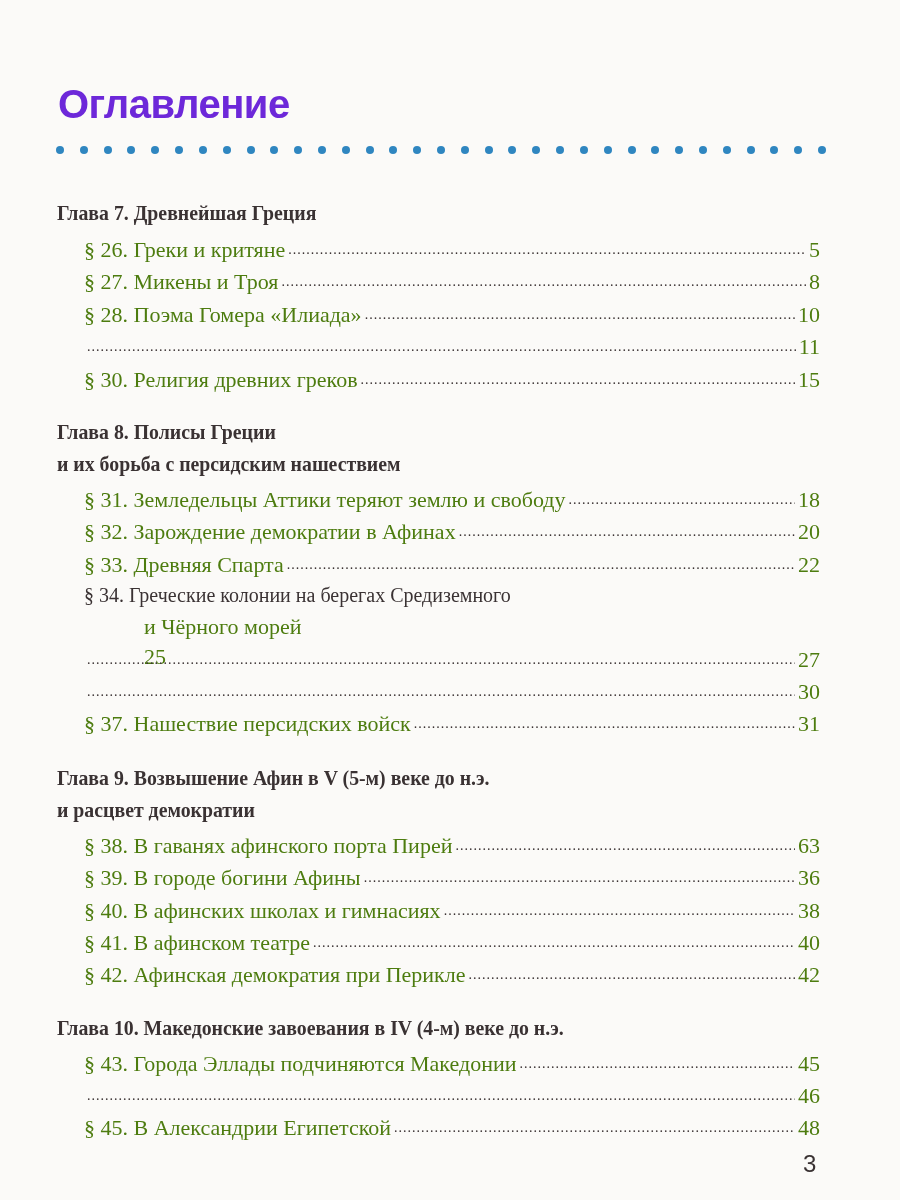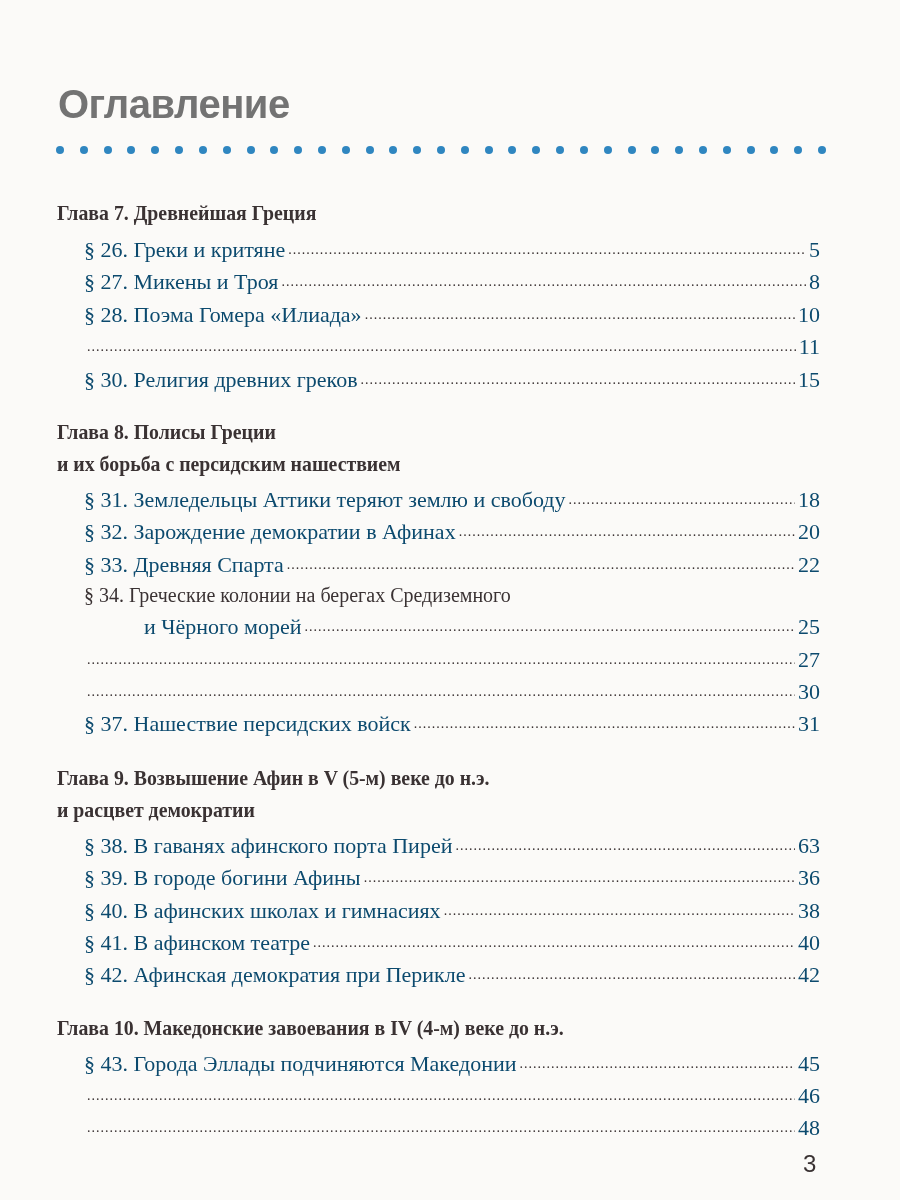--- a/index.html
+++ b/index.html
@@ -6,45 +6,45 @@
   body {
     width: 900px; height: 1200px; overflow: hidden;
     background: #fbfaf8;
     position: relative;
     font-family: "Liberation Serif", serif;
     color: #3a3233;
   }
   .title {
     position: absolute; left: 58px; top: 82px;
     font-family: "Liberation Sans", sans-serif; font-weight: bold;
-    font-size: 40px; color: #737373; letter-spacing: -0.5px;
+    font-size: 40px; color: #6d28d9; letter-spacing: -0.5px;
   }
   .dots {
     position: absolute; left: 56px; top: 143px; width: 770px; height: 14px;
     display: flex; justify-content: space-between; align-items: center;
   }
   .dots span { width: 8px; height: 8px; border-radius: 50%; background: #2f86c0; display: block; }
   .chapter {
     position: absolute; left: 57px; width: 770px;
     font-weight: bold; font-size: 22px; line-height: 30px; color: #3a3233;
     transform: scaleX(0.9); transform-origin: left;
   }
   .entry {
     position: absolute; left: 84px; width: 736px; height: 30px;
     display: flex; align-items: flex-start;
-    font-size: 22px; line-height: 30px; color: #0c4a6e;
+    font-size: 22px; line-height: 30px; color: #4d7c0f;
   }
   .entry .txt { white-space: nowrap; }
   .entry .lead {
     flex: 1; overflow: hidden; white-space: nowrap; margin: 0 3px;
     font-size: 14px; letter-spacing: 1px; color: #3a3233;
   }
   .entry .lead::before { content: "........................................................................................................................................................................................................................................"; }
   .entry .pg { white-space: nowrap; }
-  .entry.cont { left: 144px; width: 676px; }
+  .entry.cont { left: 144px; width: 676px; flex-direction: column; }
   .line1 {
     position: absolute; left: 84px; font-size: 20px; line-height: 30px; white-space: nowrap;
   }
   .pagenum {
     position: absolute; left: 803px; top: 1150px;
     font-family: "Liberation Sans", sans-serif; font-size: 24px; color: #3a3233;
   }
 </style>
 </head>
 <body>
@@ -181,17 +181,18 @@
 <div class="entry" style="top:1049px">
     <span class="txt">§ 43. Города Эллады подчиняются Македонии</span>
     <span class="lead"></span>
     <span class="pg">45</span>
   </div>
 <div class="entry" style="top:1081px">
     <span class="lead"></span>
     <span class="pg">46</span>
   </div>
 <div class="entry" style="top:1113px">
+    <span class="txt">§ 45. В Александрии Египетской</span>
     <span class="lead"></span>
     <span class="pg">48</span>
   </div>
 
 <div class="pagenum">3</div>
 
 </body></html>

